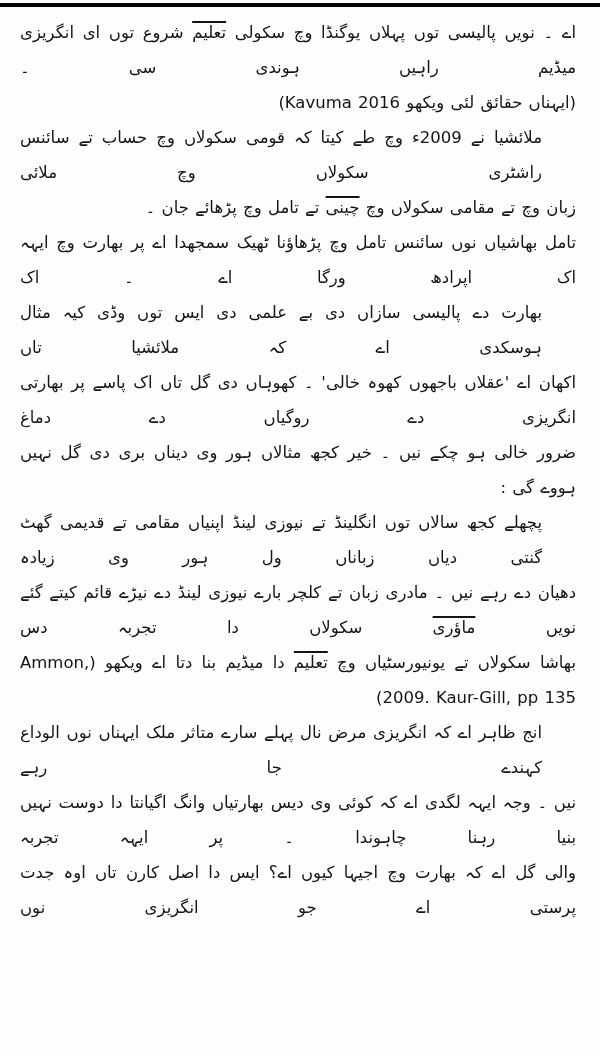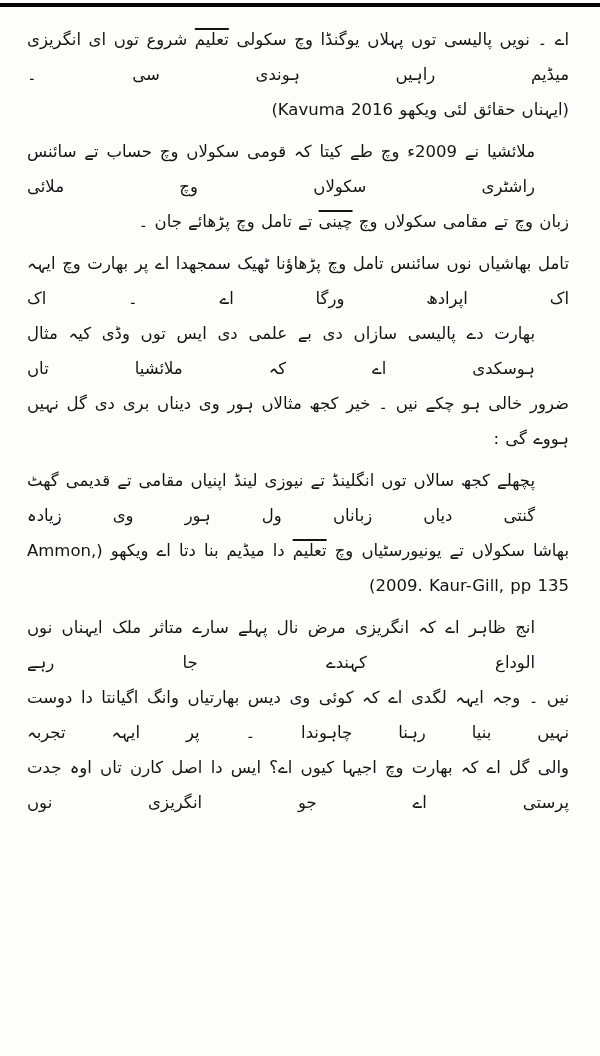--- a/index.html
+++ b/index.html
@@ -23,21 +23,21 @@
     margin-top:3px;
   }
   .text-block{
     direction:rtl;
     unicode-bidi:embed;
     padding:8px 24px 0 20px;
     font-size:16.5px;
     line-height:35px;
     color:#141414;
   }
-  .para{margin:7px;}
+  .para{margin:0;}
   .line{
     text-align:justify;
     text-align-last:justify;
     word-spacing:1px;
     white-space:normal;
   }
   .line.last{
     text-align-last:auto;
   }
   .line.first{
@@ -59,24 +59,26 @@
         <div class="line">اے ۔ نویں پالیسی توں پہلاں یوگنڈا وچ سکولی <span class="ov">تعلیم</span> شروع توں ای انگریزی میڈیم راہیں ہوندی سی ۔</div>
         <div class="line last">(ایہناں حقائق لئی ویکھو Kavuma 2016)</div>
       </div>
       <div class="para">
         <div class="line first">ملائشیا نے 2009ء وچ طے کیتا کہ قومی سکولاں وچ حساب تے سائنس راشٹری سکولاں وچ ملائی</div>
         <div class="line last">زبان وچ تے مقامی سکولاں وچ <span class="ov">چینی</span> تے تامل وچ پڑھائے جان ۔</div>
       </div>
       <div class="para">
         <div class="line">تامل بھاشیاں نوں سائنس تامل وچ پڑھاؤنا ٹھیک سمجھدا اے پر بھارت وچ ایہہ اک اپرادھ ورگا اے ۔ اک</div>
         <div class="line first">بھارت دے پالیسی سازاں دی بے علمی دی ایس توں وڈی کیہ مثال ہوسکدی اے کہ ملائشیا تاں</div>
+        <div class="line">اکھان اے 'عقلاں باجھوں کھوہ خالی' ۔ کھوہاں دی گل تاں اک پاسے پر بھارتی انگریزی دے روگیاں دے دماغ</div>
         <div class="line last">ضرور خالی ہو چکے نیں ۔ خیر کجھ مثالاں ہور وی دیناں بری دی گل نہیں ہووے گی :</div>
       </div>
       <div class="para">
         <div class="line first">پچھلے کجھ سالاں توں انگلینڈ تے نیوزی لینڈ اپنیاں مقامی تے قدیمی گھٹ گنتی دیاں زباناں ول ہور وی زیادہ</div>
+        <div class="line">دھیان دے رہے نیں ۔ مادری زبان تے کلچر بارے نیوزی لینڈ دے نیڑے قائم کیتے گئے نویں <span class="ov">ماؤری</span> سکولاں دا تجربہ دس</div>
         <div class="line last">بھاشا سکولاں تے یونیورسٹیاں وچ <span class="ov">تعلیم</span> دا میڈیم بنا دتا اے ویکھو (Ammon, 2009. Kaur-Gill, pp 135)</div>
       </div>
       <div class="para">
         <div class="line first">انج ظاہر اے کہ انگریزی مرض نال پہلے سارے متاثر ملک ایہناں نوں الوداع کہندے جا رہے</div>
         <div class="line">نیں ۔ وجہ ایہہ لگدی اے کہ کوئی وی دیس بھارتیاں وانگ اگیانتا دا دوست نہیں بنیا رہنا چاہوندا ۔ پر ایہہ تجربہ</div>
         <div class="line">والی گل اے کہ بھارت وچ اجیہا کیوں اے؟ ایس دا اصل کارن تاں اوہ جدت پرستی اے جو انگریزی نوں</div>
       </div>
     </div>
 </div>
 

